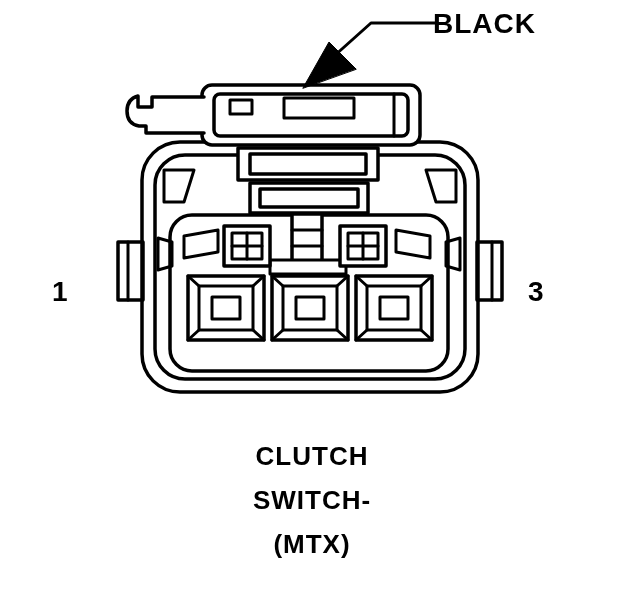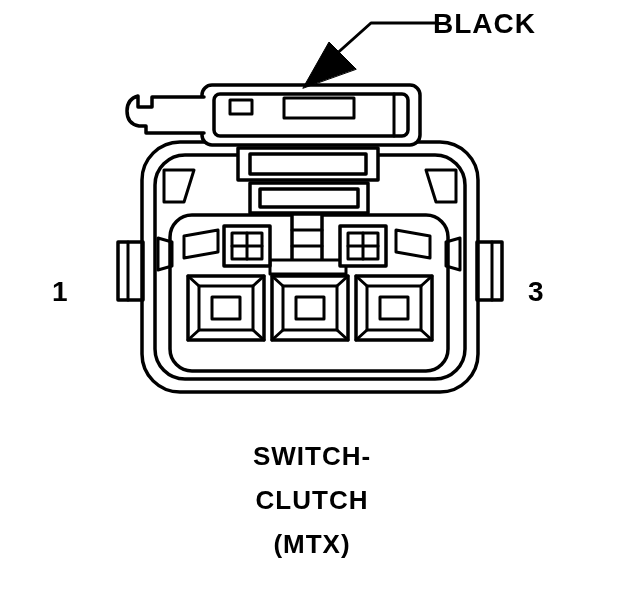--- a/index.html
+++ b/index.html
@@ -129,18 +129,18 @@
       </g>
 
     </g>
   </svg>
 
   <div class="label black-label">BLACK</div>
   <div class="label pin-left">1</div>
   <div class="label pin-right">3</div>
 
   <div class="caption">
+    <div>CLUTCH</div>
     <div>SWITCH-</div>
-    <div>CLUTCH</div>
     <div>(MTX)</div>
   </div>
 
 </div>
 
 </body></html>

